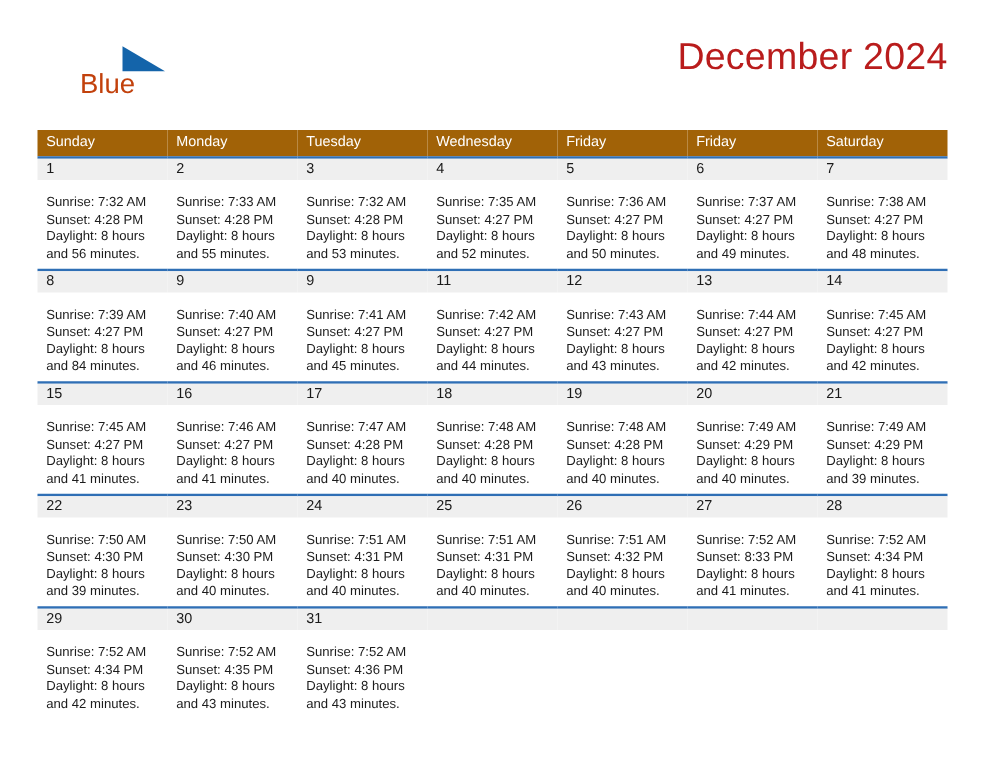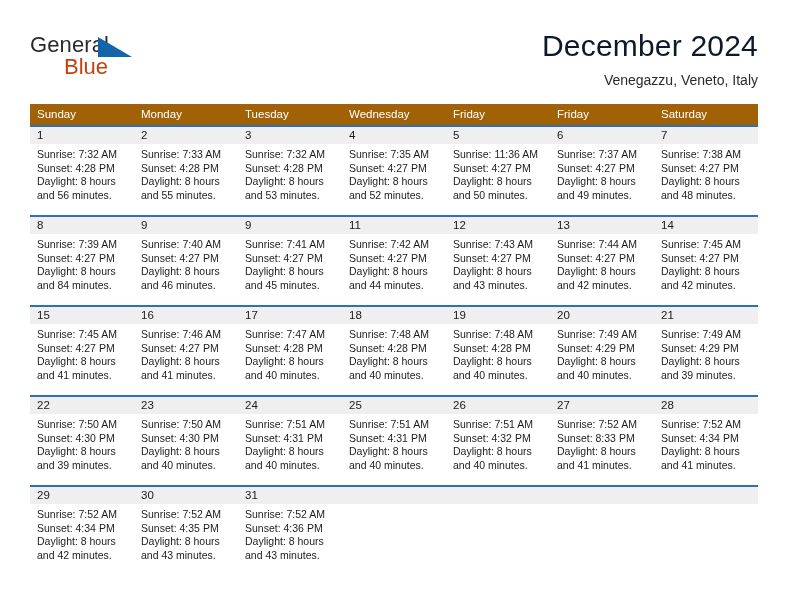--- a/index.html
+++ b/index.html
@@ -67,21 +67,21 @@
 
   .title-block {
     position: absolute;
     right: 0;
     top: 0;
     text-align: right;
   }
   .month-title {
     font-size: 30px;
     font-weight: normal;
-    color: #0f172a;
+    color: #b91c1c;
     line-height: 36px;
     letter-spacing: 0.2px;
     white-space: nowrap;
   }
   .location-sub {
     font-size: 14px;
     color: #2a2a2a;
     line-height: 20px;
     margin-top: 6px;
     white-space: nowrap;
@@ -129,41 +129,40 @@
     box-sizing: border-box;
   }
   .cell.empty .daynum-band {
     background: #efefef;
   }
   .cell-body {
     padding: 4px 5px 0 7px;
     font-size: 10.5px;
     line-height: 13.5px;
     color: #1c1c1c;
+    margin-top: 8px;
   }
   .cell-body div {
     white-space: nowrap;
   }
 </style>
 </head>
 <body>
 
 <div class="page">
 
   <div class="header">
 
     <div class="brand">
-      <span class="brand-general">General</span>
       <span class="brand-tri"></span>
       <span class="brand-blue">Blue</span>
     </div>
 
     <div class="title-block">
       <div class="month-title">December 2024</div>
-      <div class="location-sub">Venegazzu, Veneto, Italy</div>
     </div>
 
   </div>
 
   <table class="calendar">
     <thead>
       <tr>
         <th>Sunday</th>
         <th>Monday</th>
         <th>Tuesday</th>
@@ -216,21 +215,21 @@
                 <div>Sunset: 4:27 PM</div>
                 <div>Daylight: 8 hours</div>
                 <div>and 52 minutes.</div>
               </div>
             </div>
           </td>
           <td>
             <div class="cell">
               <div class="daynum-band">5</div>
               <div class="cell-body">
-                <div>Sunrise: 11:36 AM</div>
+                <div>Sunrise: 7:36 AM</div>
                 <div>Sunset: 4:27 PM</div>
                 <div>Daylight: 8 hours</div>
                 <div>and 50 minutes.</div>
               </div>
             </div>
           </td>
           <td>
             <div class="cell">
               <div class="daynum-band">6</div>
               <div class="cell-body">

